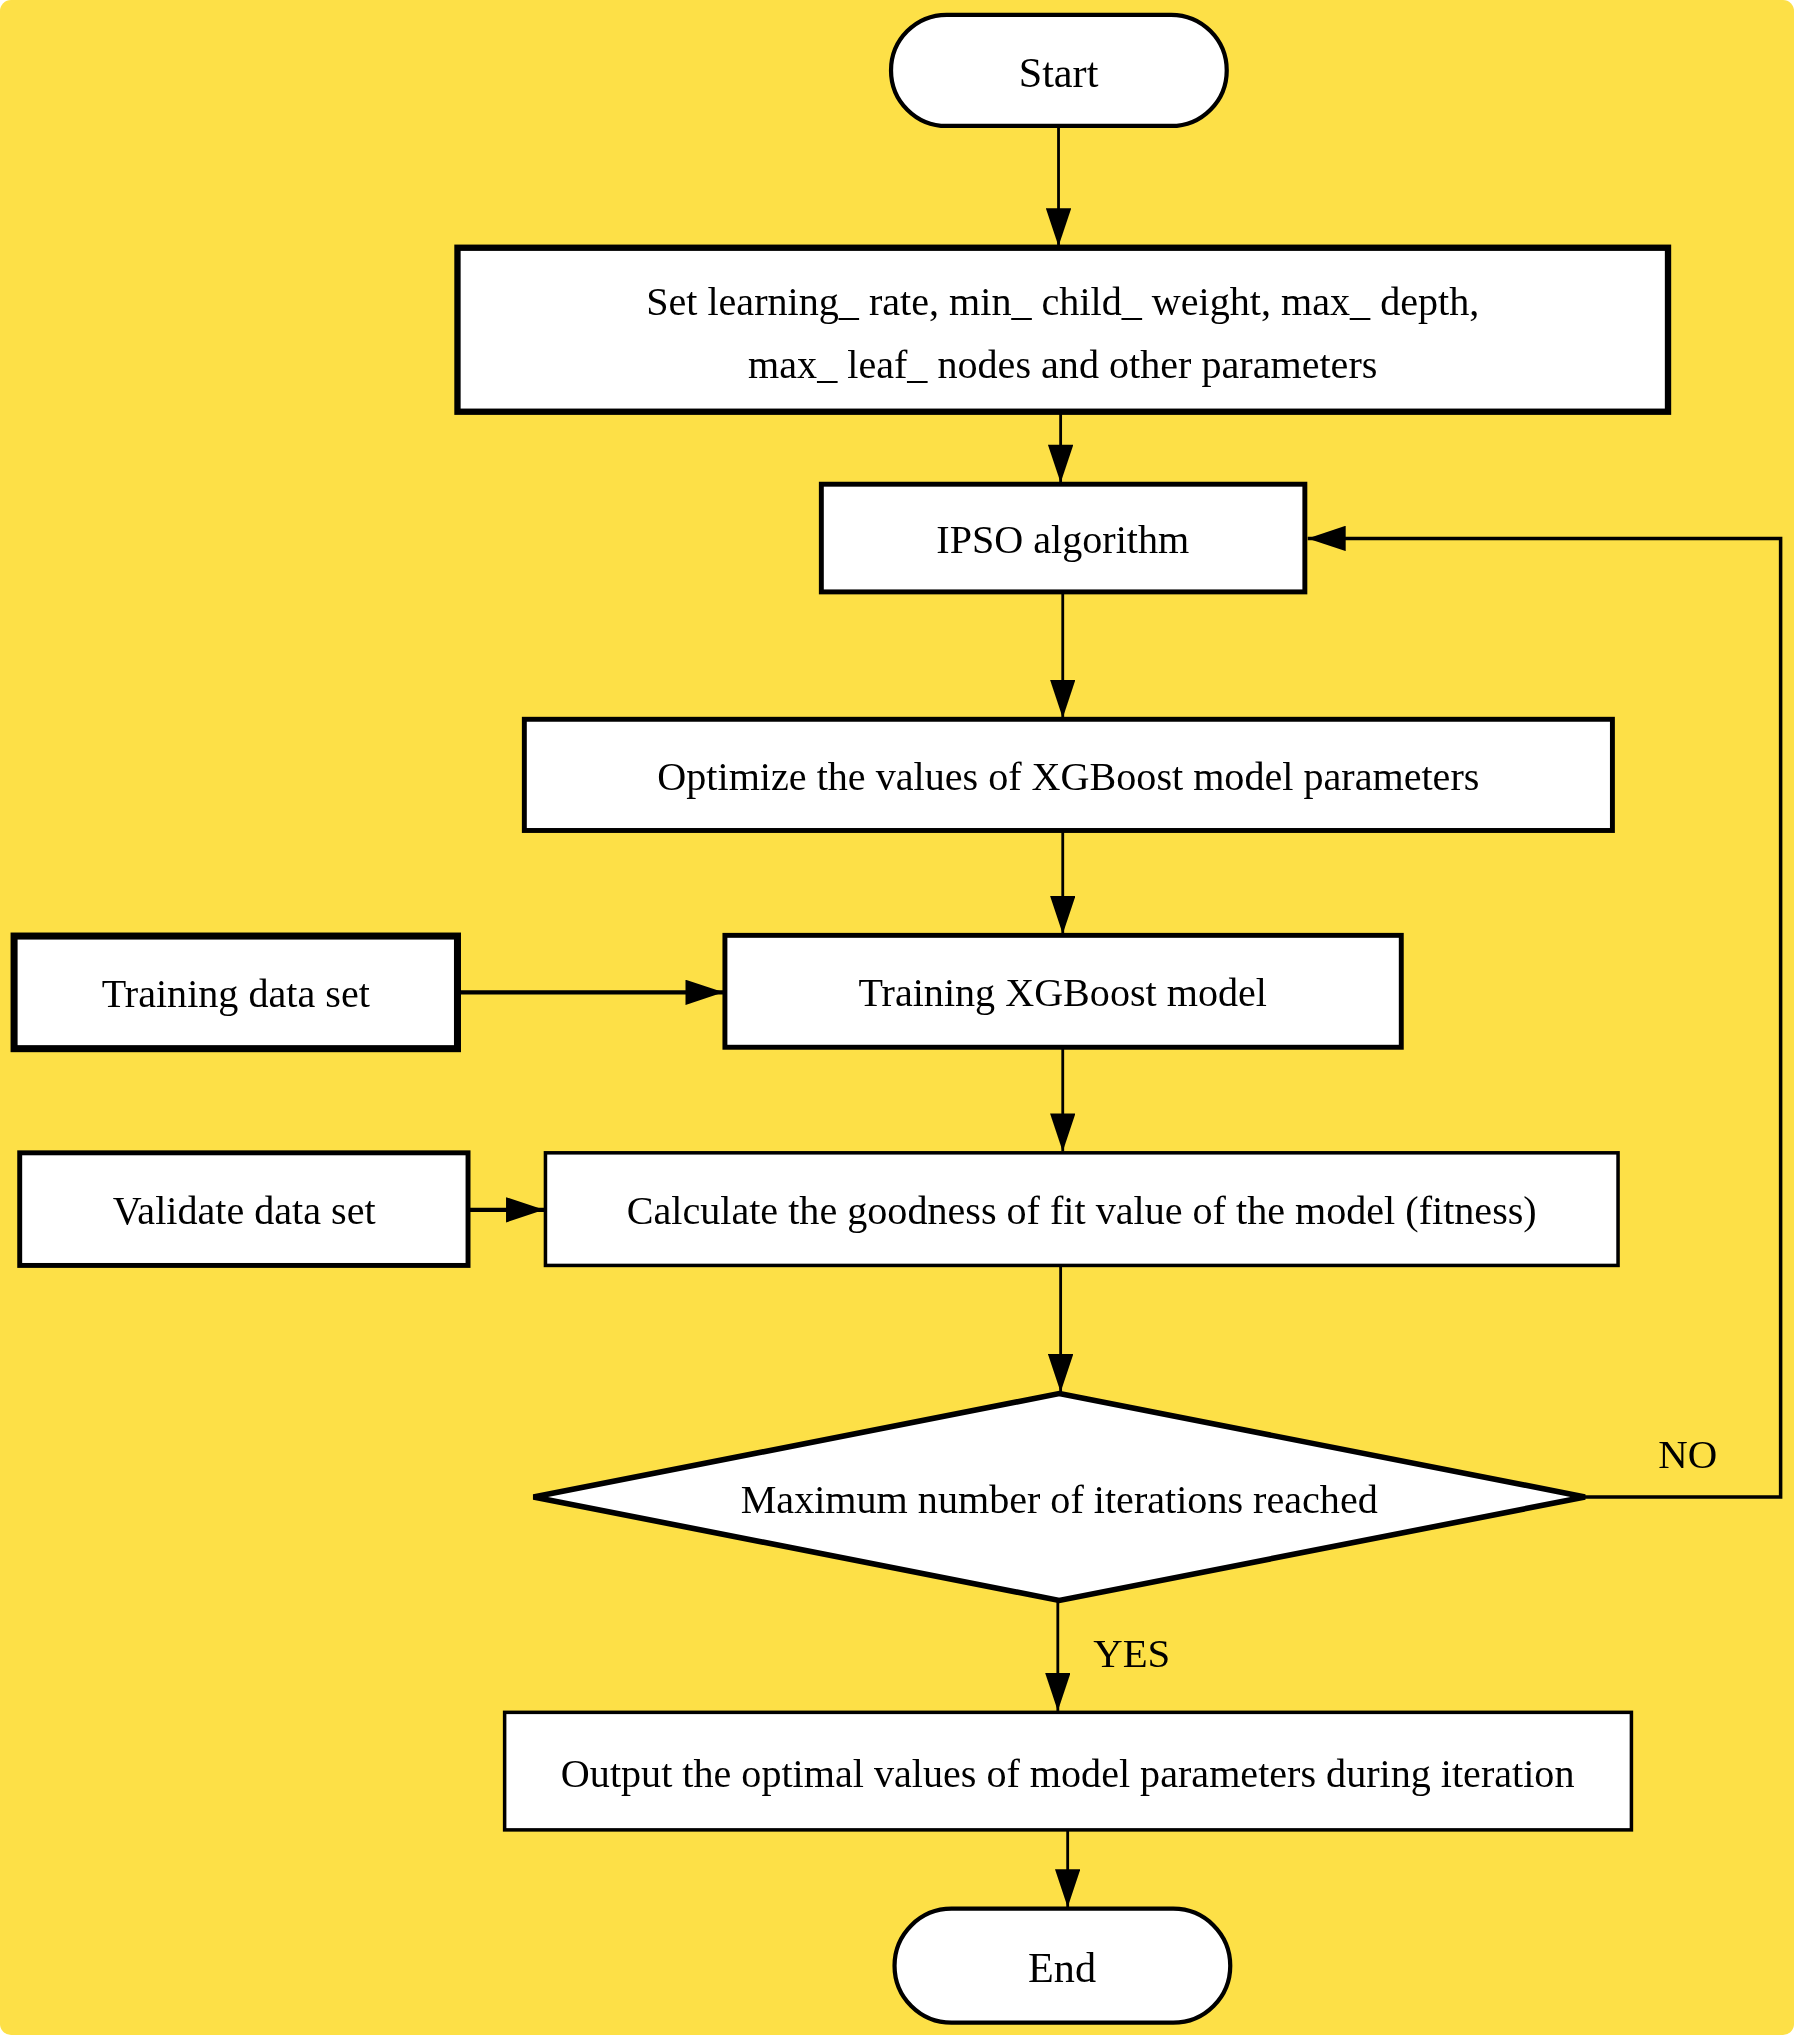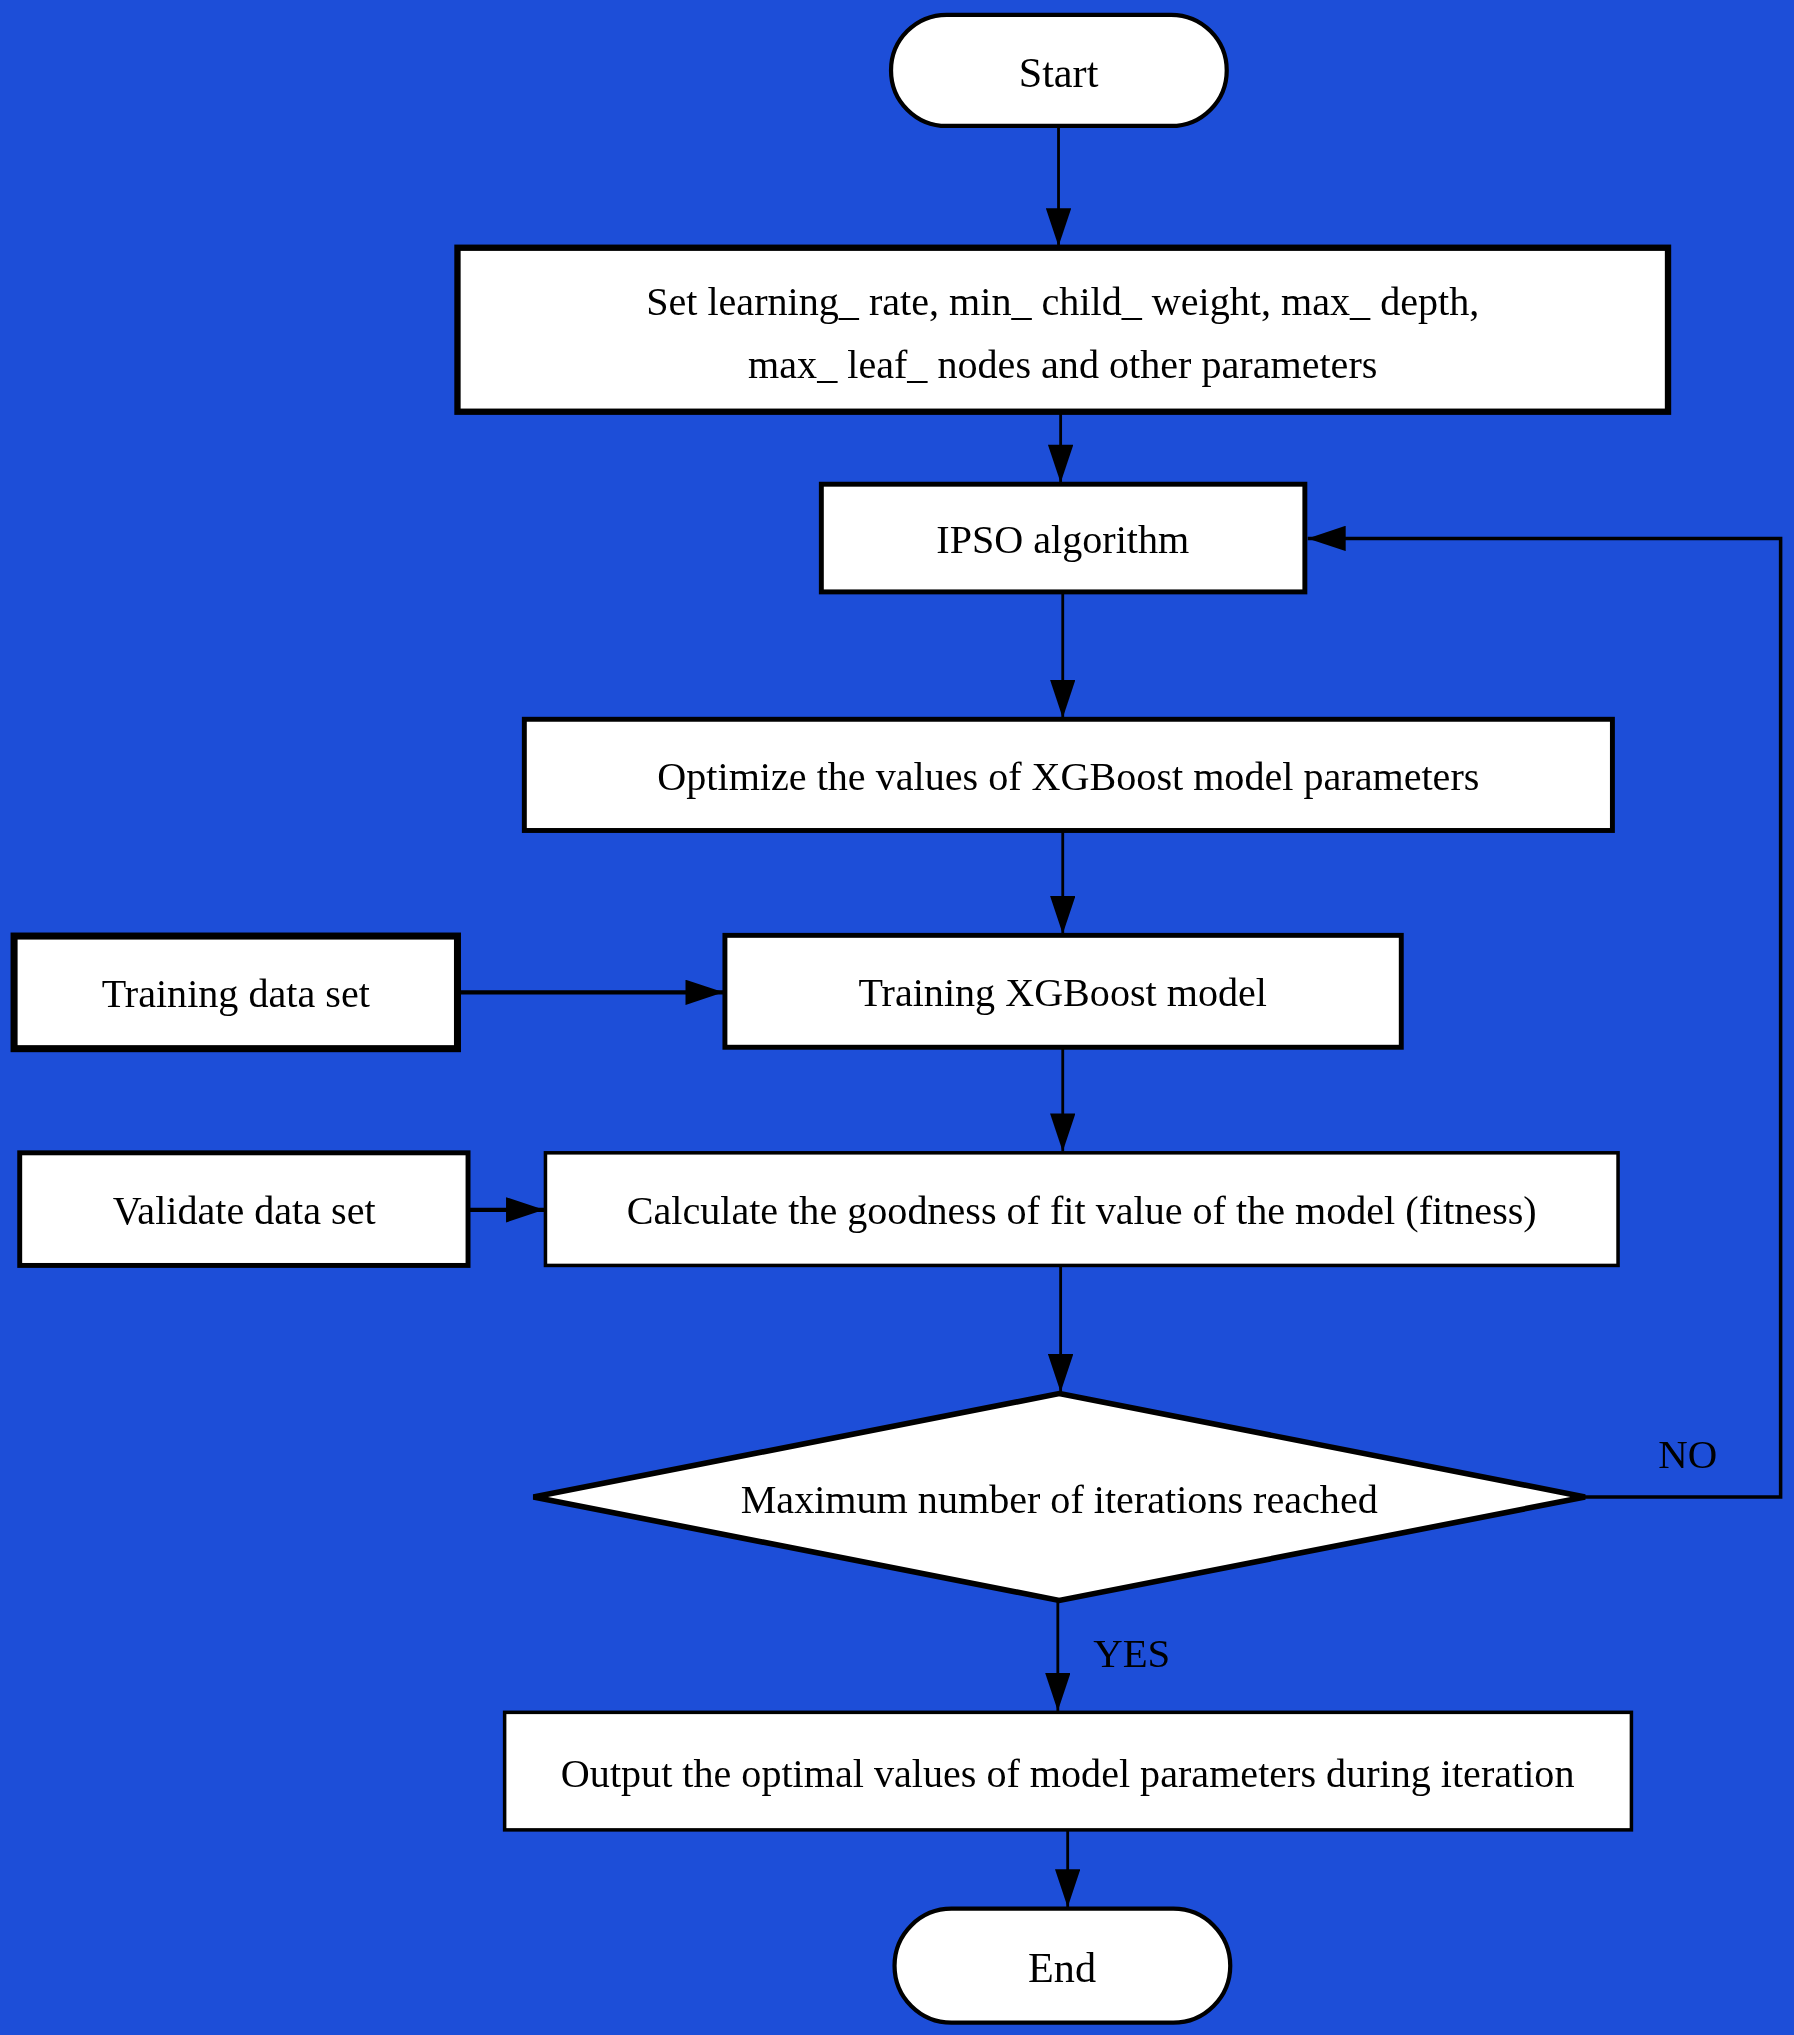--- a/index.html
+++ b/index.html
@@ -2,21 +2,22 @@
 <html style="font-size:11.3px"><head>
 <meta charset="utf-8">
 <style>
   html, body {
     margin: 0;
     padding: 0;
     background: #ffffff;
   }
   .diagram-wrap {
     width: 100%;
-    background: #1d4ed8;
+    background: #fde047;
+    border-radius: 11px;
   }
   svg {
     display: block;
     width: 100%;
     height: auto;
   }
   .shape {
     fill: #ffffff;
     stroke: #000000;
   }

